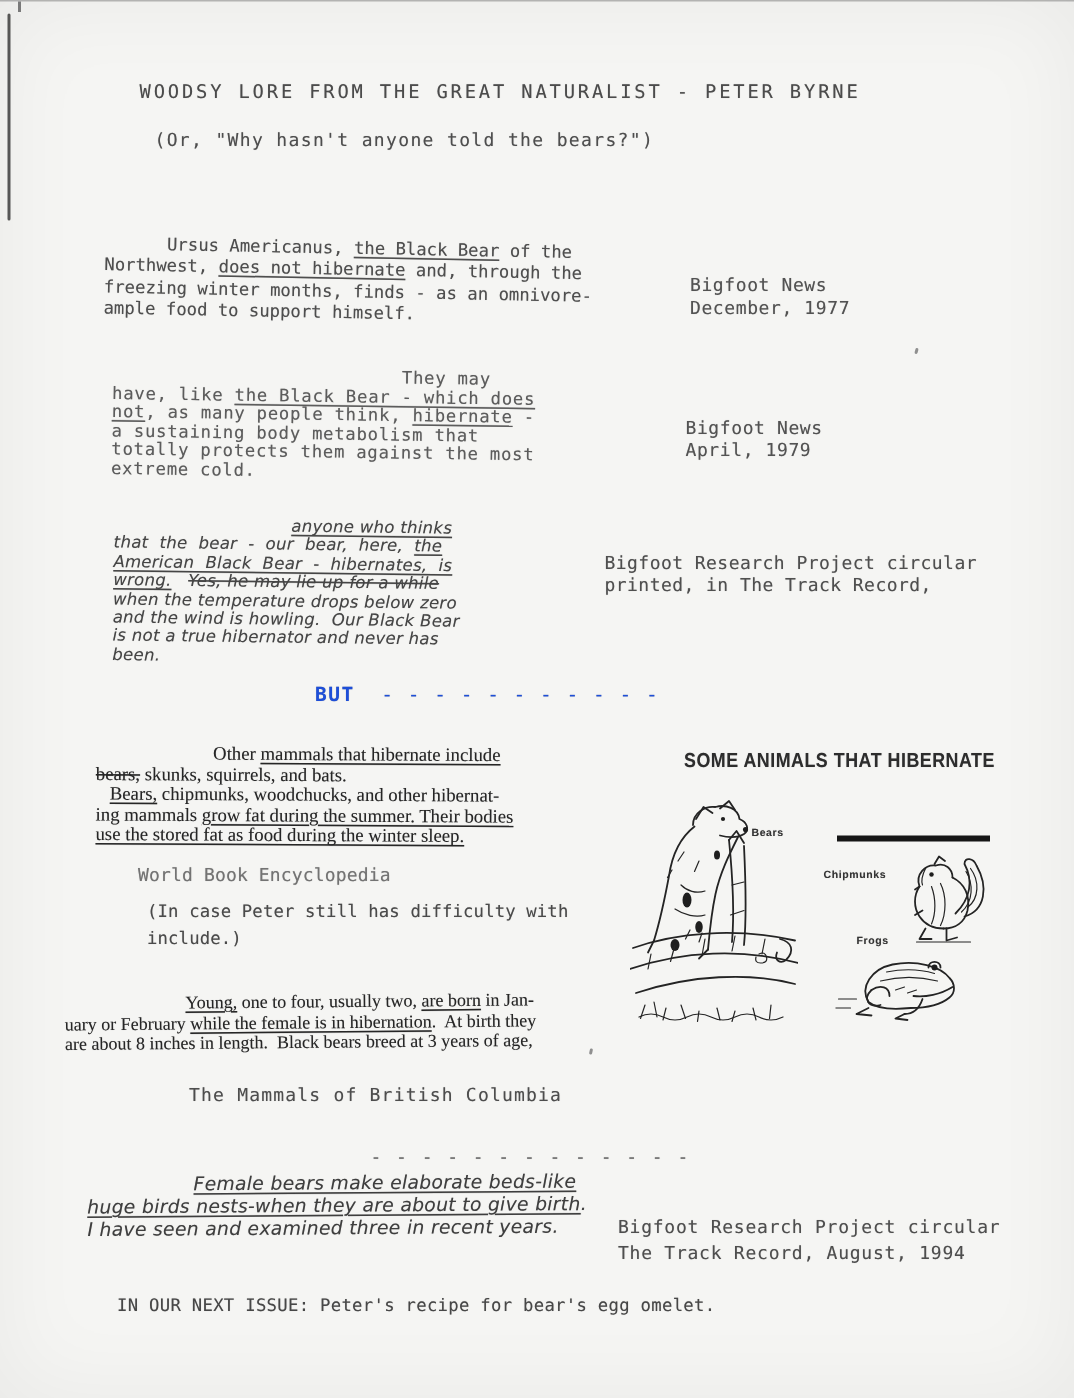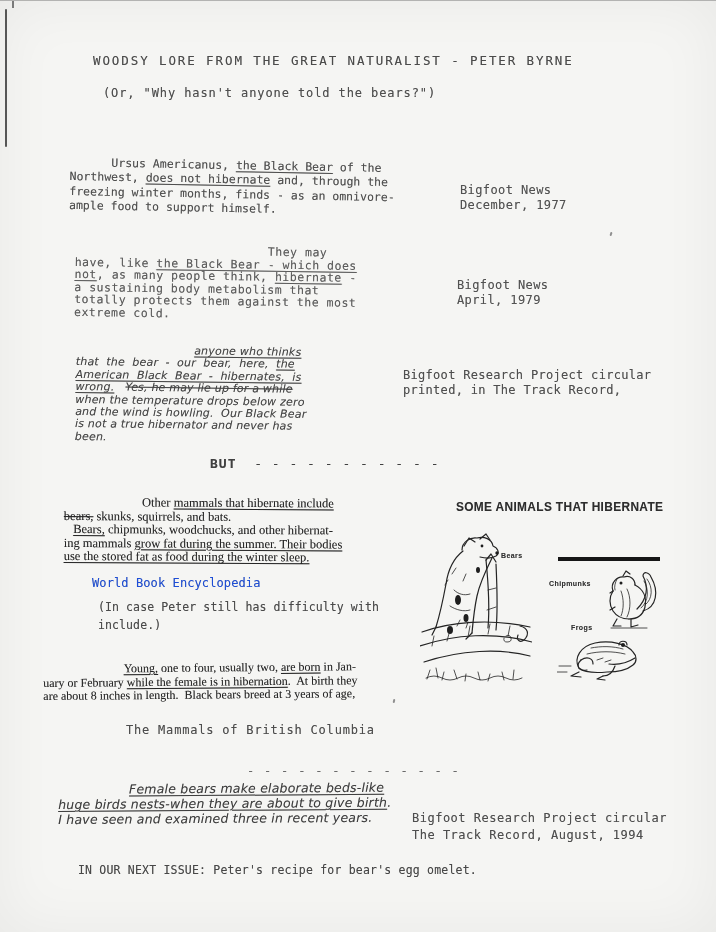--- a/index.html
+++ b/index.html
@@ -28,25 +28,25 @@
   #attr-1977{left:460px;top:183px;font-size:12px;line-height:15px;letter-spacing:0.4px;color:#525252;}
 
   #q2{left:75px;top:243px;font-size:11.5px;line-height:12.5px;letter-spacing:0.5px;color:#5c5c5c;
       transform:rotate(0.8deg);transform-origin:left top;}
   #attr-1979{left:457px;top:278px;font-size:12px;line-height:15px;letter-spacing:0.4px;color:#525252;}
 
   #q3{left:76px;top:344px;font-size:11px;line-height:12.4px;letter-spacing:0.2px;color:#454545;
       transform:rotate(0.7deg);transform-origin:left top;}
   #attr-1995{left:403px;top:368px;font-size:12px;line-height:14.8px;letter-spacing:0.3px;color:#4f4f4f;}
 
-  #but{left:210px;top:456px;font-size:13px;letter-spacing:1px;color:#404040;}
+  #but{left:210px;top:456px;font-size:13px;letter-spacing:1px;color:#1d4ed8;}
 
   #q4{left:64px;top:496px;font-size:12.5px;line-height:13.6px;color:#262626;
       transform:rotate(0.3deg);transform-origin:left top;}
-  #wbe{left:92px;top:576px;font-size:12px;letter-spacing:0.1px;color:#1d4ed8;}
+  #wbe{left:92px;top:576px;font-size:12px;letter-spacing:0.1px;color:#737373;}
   #paren{left:98px;top:598px;font-size:11.5px;line-height:18.4px;letter-spacing:0.1px;color:#4a4a4a;}
 
   #ill-head{left:456px;top:499px;font-weight:bold;font-size:13.5px;letter-spacing:0.4px;color:#2d2d2d;
       transform:scaleX(0.88);transform-origin:left top;}
   .ill-label{font-family:"Liberation Sans",sans-serif;font-weight:bold;font-size:7px;letter-spacing:0.4px;color:#333;}
   #label-bears{left:501px;top:552px;}
   #label-chipmunks{left:549px;top:580px;}
   #label-frogs{left:571px;top:624px;}
   #bar{left:558px;top:557px;width:102px;height:4px;background:#161616;}
   #bear-svg{left:420px;top:530px;}

